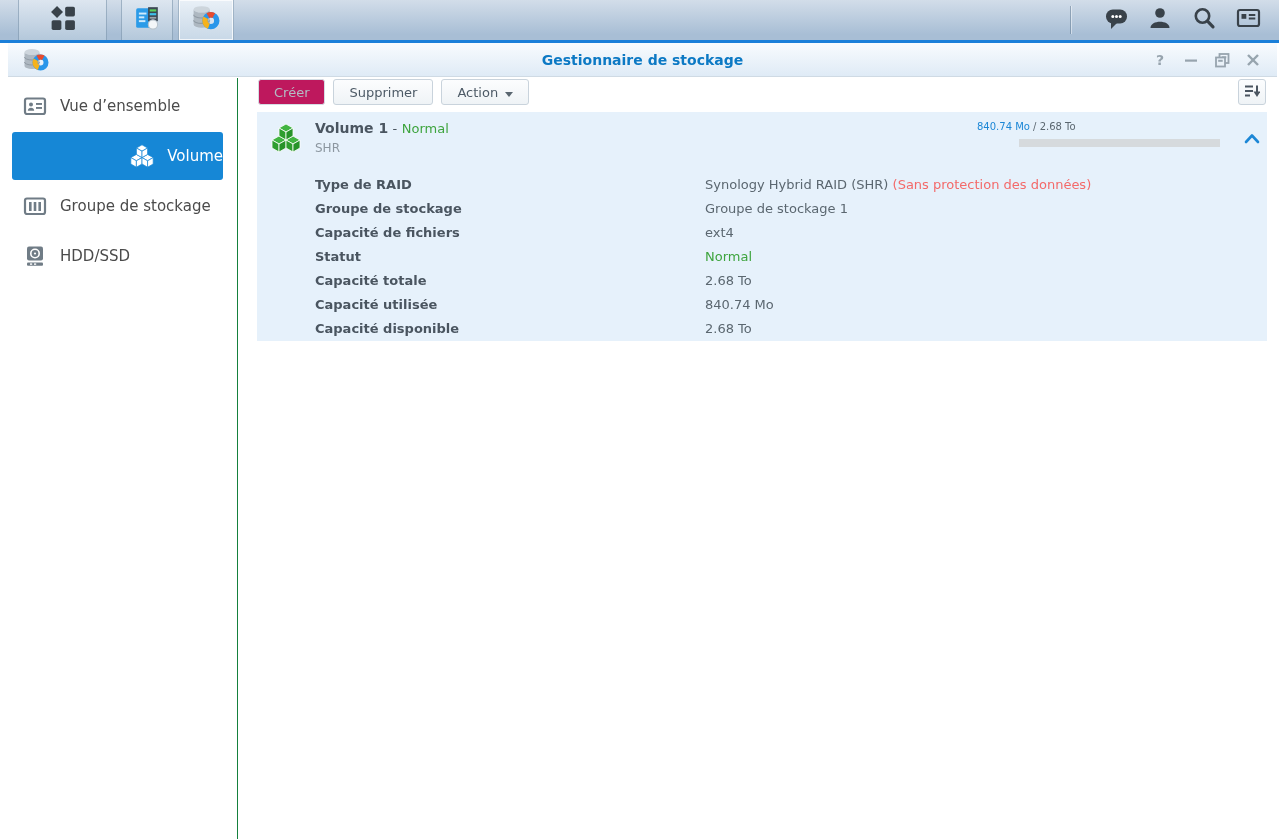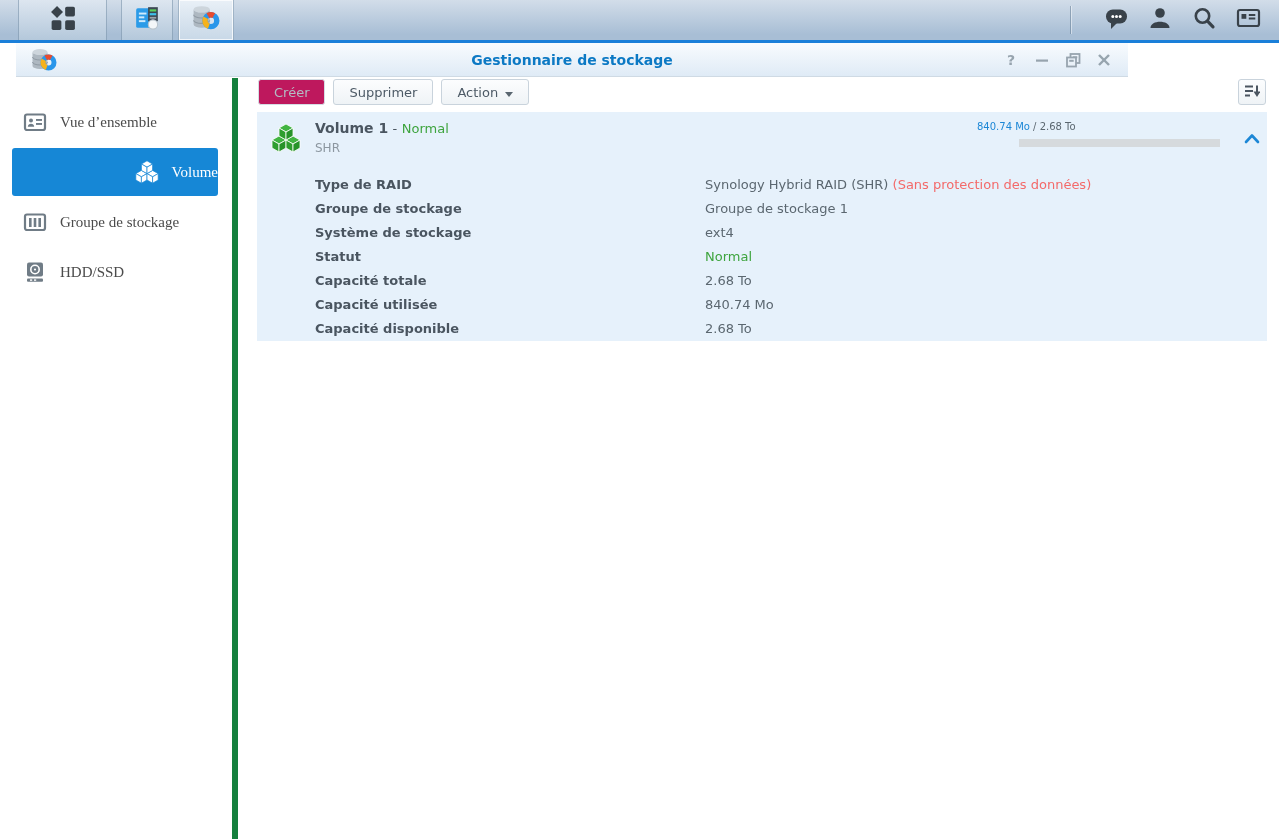--- a/index.html
+++ b/index.html
@@ -18,34 +18,34 @@
   .tb-app.mid  { width:52px; margin-right:5px; }
   .tb-app.active { width:56px; background:linear-gradient(#e9f0f7,#c8d8e7);
     box-shadow:inset 0 0 0 1px rgba(255,255,255,.75); }
   .tb-right { margin-left:auto; display:flex; align-items:center; padding-right:16px; }
   .tb-sep { width:1px; height:28px; background:rgba(90,115,140,.5);
     box-shadow:1px 0 0 rgba(255,255,255,.45); margin-right:16px; }
   .tb-icon { width:30px; height:30px; display:flex; align-items:center; justify-content:center;
     margin-left:14px; cursor:pointer; }
 
   
-  .titlebar { position:absolute; top:43px; left:16px; width:1112px; height:34px;
+  .titlebar { position:absolute; top:43px; left:8px; width:1269px; height:34px;
     background:linear-gradient(#f8fbfe,#dfebf6); border-bottom:1px solid #cfdae4; }
   .tw-appicon { position:absolute; left:15px; top:4px; }
   .tw-title { position:absolute; left:0; right:0; top:0; height:34px; line-height:34px;
     text-align:center; font-size:14px; font-weight:bold; color:#0c79c4; }
   .tw-controls { position:absolute; right:16px; top:0; height:34px;
     display:flex; align-items:center; gap:15px; }
   .tw-ctrl { width:16px; height:16px; display:flex; align-items:center; justify-content:center;
     color:#97a4ae; cursor:pointer; }
   .tw-ctrl.qm { font-size:14px; font-weight:bold; }
 
   
   .sidebar { position:absolute; top:78px; left:0; width:238px; bottom:0;
-    background:#fff; border-right:6px solid #15803d; padding-top:20px;font-family:Liberation Serif, serif; }
+    background:#fff; border-right:1px solid #15803d; padding-top:4px; }
   .side-item { height:48px; margin:0 14px 2px 12px; display:flex; align-items:center;
     border-radius:3px; cursor:pointer; padding-left:10px; }
   .side-item .si-icon { width:26px; height:26px; display:flex; align-items:center;
     justify-content:center; margin-right:12px; flex:0 0 26px; }
   .side-item .si-label { font-size:15px; color:#4b4b4b; white-space:nowrap; }
   .side-item.selected { background:#1687d6;justify-content:flex-end; }
   .side-item.selected .si-label { color:#fff; }
 
   
   .main { position:absolute; top:78px; left:239px; right:0; bottom:0; background:#fff; }
@@ -341,21 +341,21 @@
     <div class="details">
       <div class="d-row">
         <span class="d-label">Type de RAID</span>
         <span class="d-value"><span>Synology Hybrid RAID (SHR) </span><span class="red">(Sans protection des données)</span></span>
       </div>
       <div class="d-row">
         <span class="d-label">Groupe de stockage</span>
         <span class="d-value">Groupe de stockage 1</span>
       </div>
       <div class="d-row">
-        <span class="d-label">Système de stockage</span>
+        <span class="d-label">Capacité de fichiers</span>
         <span class="d-value">ext4</span>
       </div>
       <div class="d-row">
         <span class="d-label">Statut</span>
         <span class="d-value green">Normal</span>
       </div>
       <div class="d-row">
         <span class="d-label">Capacité totale</span>
         <span class="d-value">2.68 To</span>
       </div>

